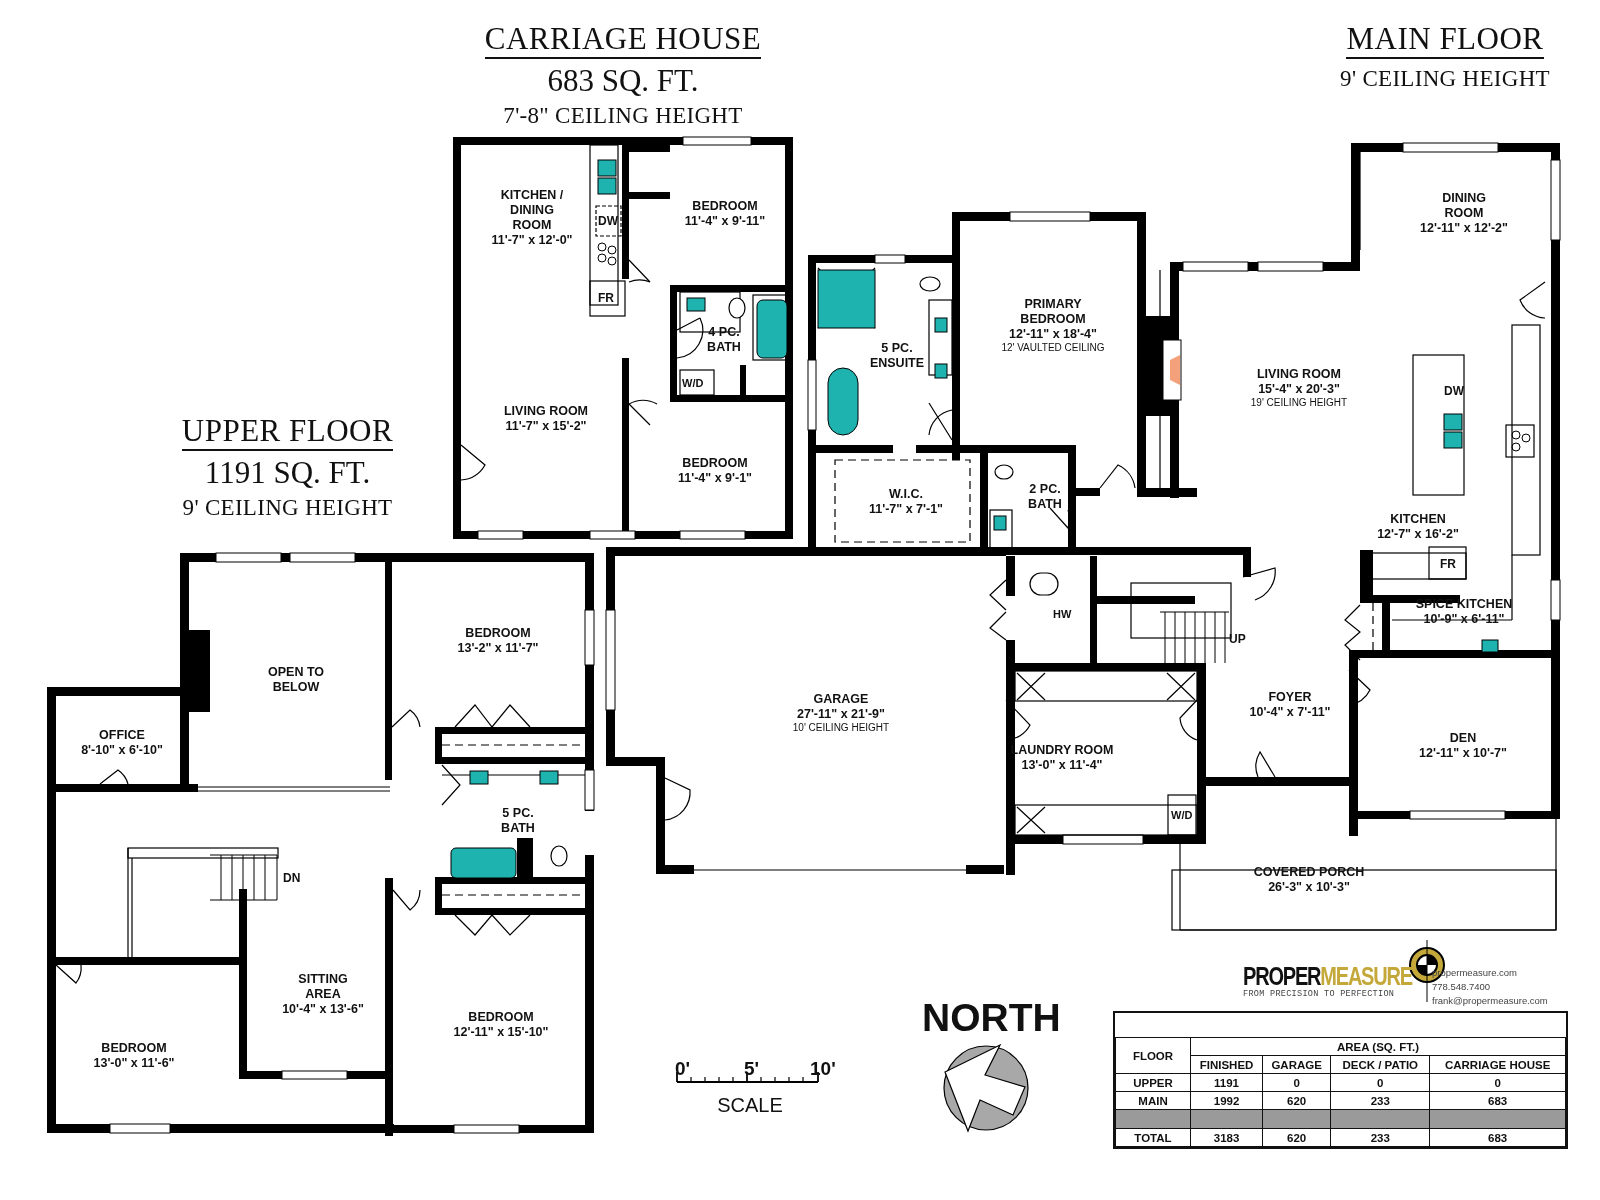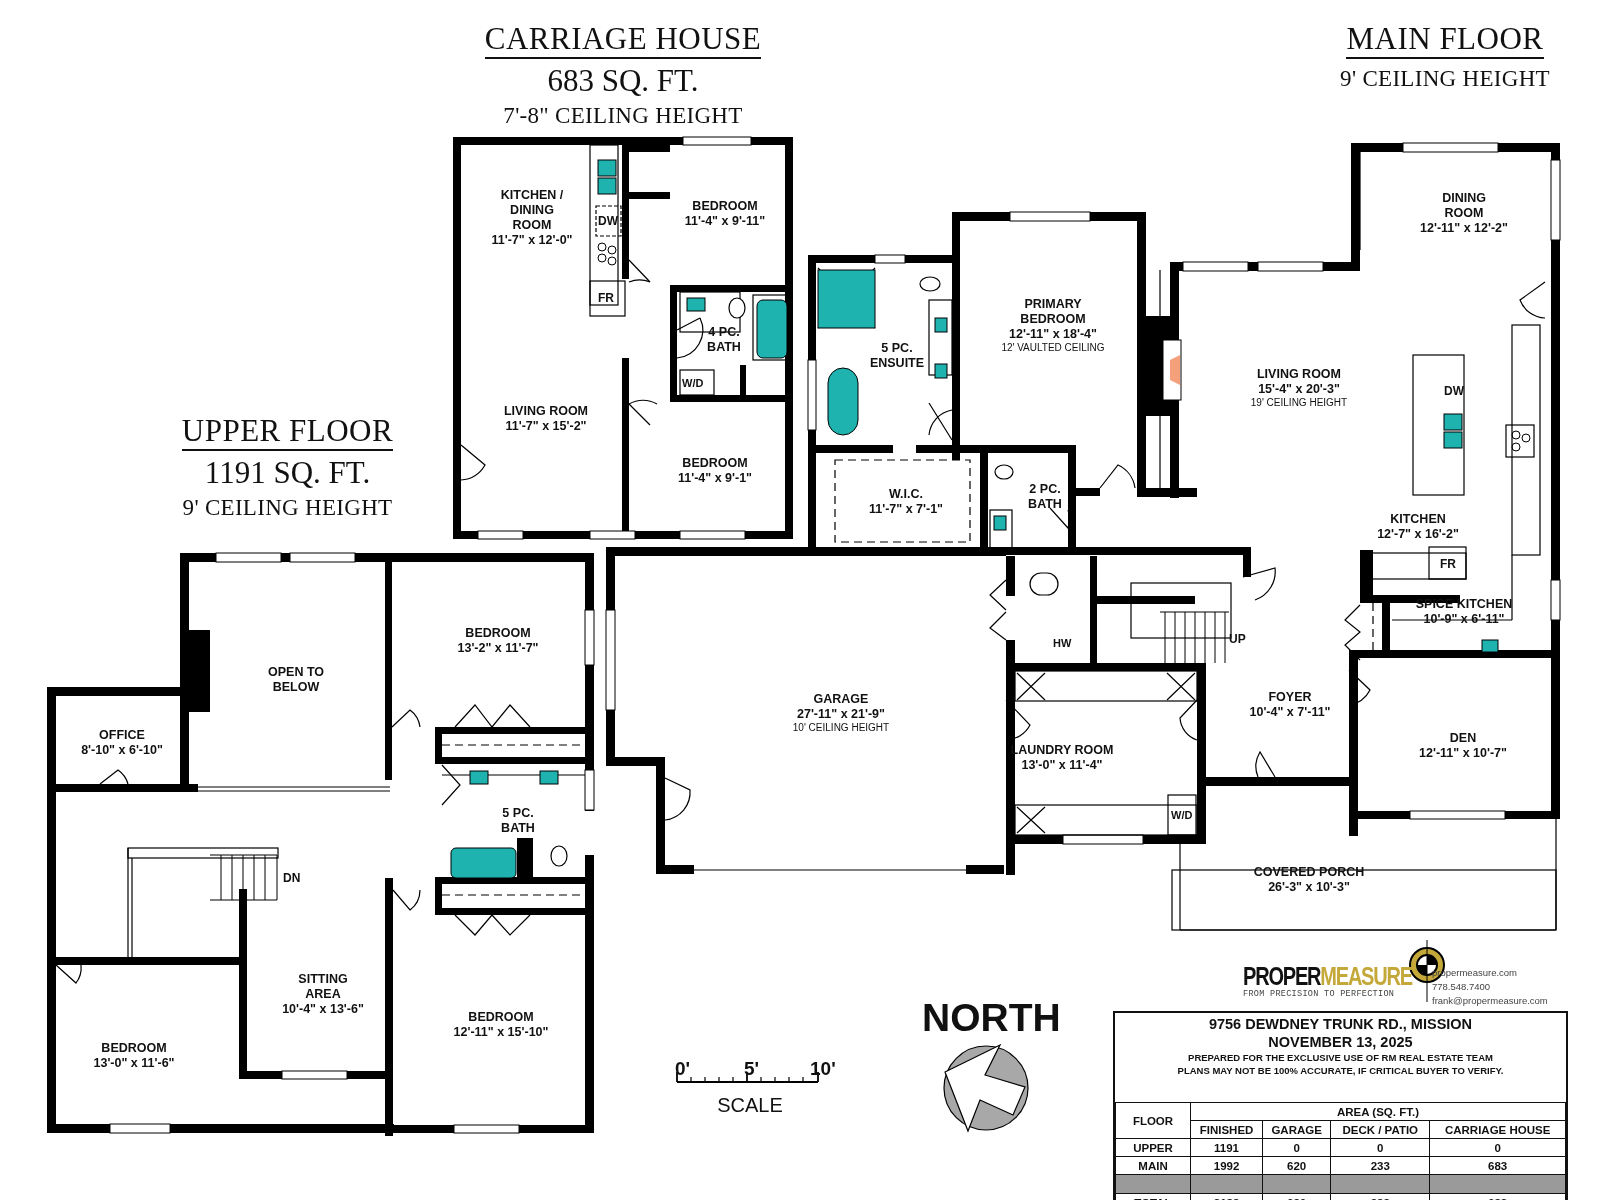--- a/index.html
+++ b/index.html
@@ -431,21 +431,21 @@
 <div class="room" style="left:501px; top:1010px;">
   <div>BEDROOM</div>
   <div>12'-11" x 15'-10"</div>
 </div>
 
 <span class="fix" style="left:598px; top:214px;">DW</span>
 <span class="fix" style="left:598px; top:291px;">FR</span>
 <span class="fix" style="left:682px; top:377px; font-size:11px;">W/D</span>
 <span class="fix" style="left:1444px; top:384px;">DW</span>
 <span class="fix" style="left:1440px; top:557px;">FR</span>
-<span class="fix" style="left:1033px; top:637px; font-size:11px;padding-left:20px;">HW</span>
+<span class="fix" style="left:1033px; top:608px; font-size:11px;padding-left:20px;">HW</span>
 <span class="fix" style="left:1171px; top:809px; font-size:11px;">W/D</span>
 <span class="fix" style="left:1229px; top:632px;">UP</span>
 <span class="fix" style="left:283px; top:871px;">DN</span>
 
 <div class="north-label">NORTH</div>
 <div class="scale">
   <div class="nums">
     <span style="left:5px;">0'</span>
     <span style="left:74px;">5'</span>
     <span style="left:140px;">10'</span>
@@ -457,26 +457,20 @@
   <div class="brand"><span class="a">PROPER</span><span class="b">MEASURE</span></div>
   <div class="tag">FROM PRECISION TO PERFECTION</div>
 </div>
 <div class="contact">
   <div>propermeasure.com</div>
   <div>778.548.7400</div>
   <div>frank@propermeasure.com</div>
 </div>
 
 <div class="infobox">
-  <div class="head">
-    <div class="addr">9756 DEWDNEY TRUNK RD., MISSION</div>
-    <div class="date">NOVEMBER 13, 2025</div>
-    <div class="prep">PREPARED FOR THE EXCLUSIVE USE OF RM REAL ESTATE TEAM</div>
-    <div class="disc">PLANS MAY NOT BE 100% ACCURATE, IF CRITICAL BUYER TO VERIFY.</div>
-  </div>
   <table class="area">
     <tbody>
         <tr>
       <th class="floorcol" rowspan="2">FLOOR</th>
       <th colspan="4">AREA (SQ. FT.)</th>
     </tr>
     <tr>
       <th>FINISHED</th>
       <th>GARAGE</th>
       <th>DECK / PATIO</th>

